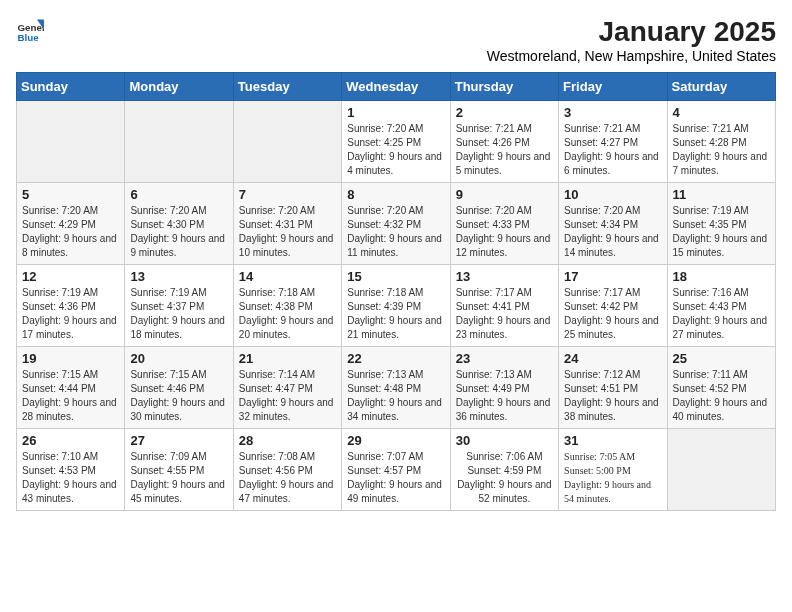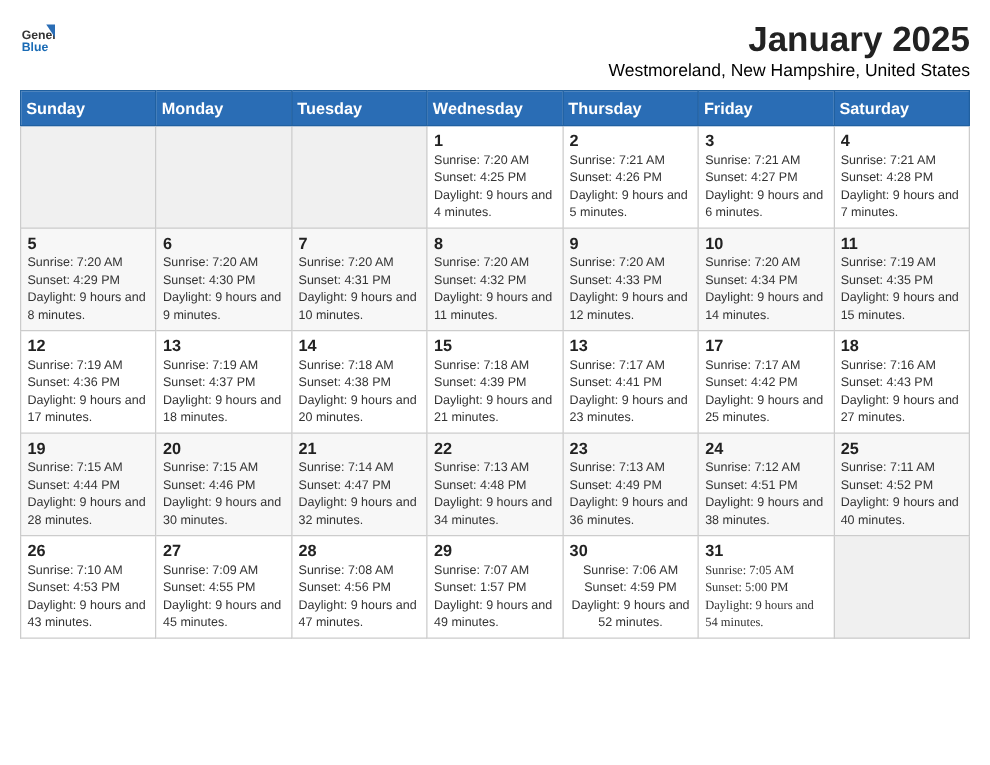--- a/index.html
+++ b/index.html
@@ -287,21 +287,21 @@
         </td>
         <td>
           <span class="day-num">28</span>
           <div class="day-info" style="white-space: pre-line;">Sunrise: 7:08 AM
 Sunset: 4:56 PM
 Daylight: 9 hours and 47 minutes.</div>
         </td>
         <td>
           <span class="day-num">29</span>
           <div class="day-info" style="white-space: pre-line;">Sunrise: 7:07 AM
-Sunset: 1:57 PM
+Sunset: 4:57 PM
 Daylight: 9 hours and 49 minutes.</div>
         </td>
         <td>
           <span class="day-num">30</span>
           <div class="day-info" style="white-space: pre-line; text-align: center;">Sunrise: 7:06 AM
 Sunset: 4:59 PM
 Daylight: 9 hours and 52 minutes.</div>
         </td>
         <td>
           <span class="day-num">31</span>

